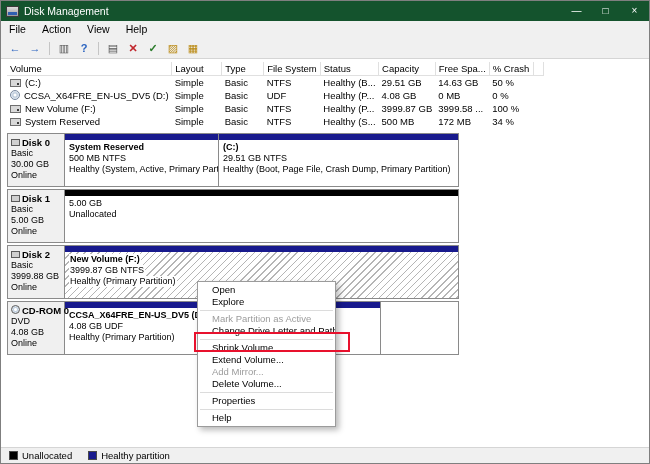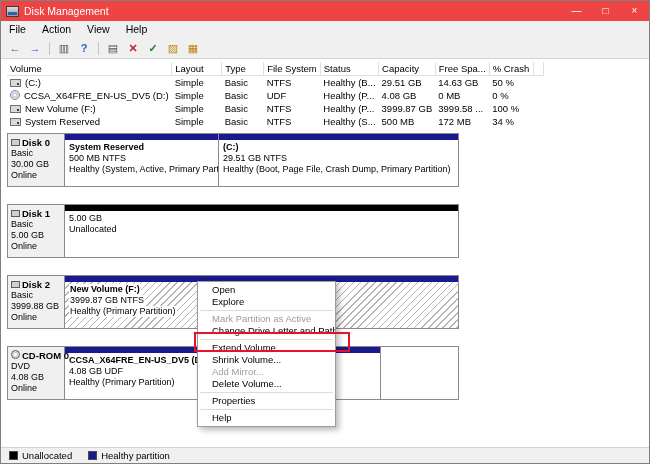--- a/index.html
+++ b/index.html
@@ -3,21 +3,21 @@
 <meta charset="utf-8">
 <style>
   html,body{margin:0;padding:0;background:#ffffff;}
   *{box-sizing:border-box;}
   .window{
     position:relative;width:650px;height:464px;background:#ffffff;
     border:1px solid #7f7f7f;overflow:hidden;
     font-family:"Liberation Sans",sans-serif;color:#000;
   }
   
-  .titlebar{height:20px;background:#ef4444;display:flex;align-items:center;padding:0 0 0 5px;color:#fff;}
+  .titlebar{height:20px;background:#14532d;display:flex;align-items:center;padding:0 0 0 5px;color:#fff;}
   .app-icon{width:13px;height:11px;margin-right:5px;background:linear-gradient(#dcdcdc,#9a9a9a);border:1px solid #3a3a3a;position:relative;}
   .app-icon::after{content:"";position:absolute;left:1px;right:1px;bottom:1px;height:3px;background:#2f5fb0;}
   .title-text{font-size:10.5px;line-height:20px;}
   .win-buttons{margin-left:auto;display:flex;height:20px;}
   .winbtn{width:29px;height:20px;text-align:center;line-height:19px;font-size:10px;color:#fff;}
   
   .menubar{height:17px;background:#f0f0f0;display:flex;align-items:center;font-size:10.5px;}
   .menu-item{padding:0 8px;line-height:17px;}
   
   .toolbar{height:21px;background:#f0f0f0;border-bottom:1px solid #d5d5d5;display:flex;align-items:center;padding:0 5px;gap:2px;}
@@ -30,21 +30,21 @@
   
   .content{position:absolute;top:59px;left:0;right:0;bottom:16px;background:#fff;}
   
   table.volumes{border-collapse:collapse;font-size:9.5px;margin:2px 0 0 6px;table-layout:fixed;}
   table.volumes th{font-weight:normal;text-align:left;border-right:1px solid #e0e0e0;border-bottom:1px solid #e0e0e0;padding:1px 3px;height:13px;white-space:nowrap;overflow:hidden;}
   table.volumes td{padding:1px 3px;height:12px;white-space:nowrap;overflow:hidden;}
   .vol-icon{display:inline-block;width:11px;height:8px;background:#d9d9d9;border:1px solid #6f6f6f;margin-right:4px;vertical-align:-1px;position:relative;}
   .vol-icon.disk::after{content:"";position:absolute;right:1px;bottom:1px;width:2px;height:2px;background:#3c3c3c;}
   .vol-icon.cd{width:10px;height:10px;border-radius:50%;background:radial-gradient(circle at 50% 50%,#fff 0 1px,#b9c8d9 2px,#e8eef5 4px);border:1px solid #7a8aa0;}
   
-  .disks{position:absolute;left:6px;top:73px;display:flex;flex-direction:column;gap:17px;}
+  .disks{position:absolute;left:6px;top:73px;display:flex;flex-direction:column;gap:2px;}
   .disk-row{width:452px;height:54px;border:1px solid #8a8a8a;display:flex;background:#fff;}
   .disk-info{width:57px;background:#f0f0f0;border-right:1px solid #8a8a8a;padding:3px 3px 0 3px;font-size:9px;line-height:11px;}
   .disk-name{font-weight:bold;font-size:9.5px;white-space:nowrap;}
   .disk-glyph{display:inline-block;width:9px;height:7px;background:#cfcfcf;border:1px solid #5a5a5a;margin-right:2px;}
   .disk-glyph.cd{width:9px;height:9px;border-radius:50%;background:radial-gradient(circle,#fff 0 1px,#c2d0df 2px,#eef3f8 4px);}
   .parts{flex:1;display:flex;}
   .part{border-right:1px solid #8a8a8a;display:flex;flex-direction:column;overflow:hidden;}
   .part:last-child{border-right:none;}
   .part .strip{height:6px;background:#181a8d;flex:0 0 auto;}
   .part.unalloc .strip{background:#000000;}
@@ -267,22 +267,22 @@
     </div>
   </div>
 
   <div class="context-menu">
     <div class="cm-item">Open</div>
     <div class="cm-item">Explore</div>
     <div class="cm-sep"></div>
     <div class="cm-item disabled">Mark Partition as Active</div>
     <div class="cm-item">Change Drive Letter and Paths...</div>
     <div class="cm-sep"></div>
+    <div class="cm-item">Shrink Volume...</div>
     <div class="cm-item">Extend Volume...</div>
-    <div class="cm-item">Shrink Volume...</div>
     <div class="cm-item disabled">Add Mirror...</div>
     <div class="cm-item">Delete Volume...</div>
     <div class="cm-sep"></div>
     <div class="cm-item">Properties</div>
     <div class="cm-sep"></div>
     <div class="cm-item">Help</div>
   </div>
 
   <div class="red-box"></div>
 

